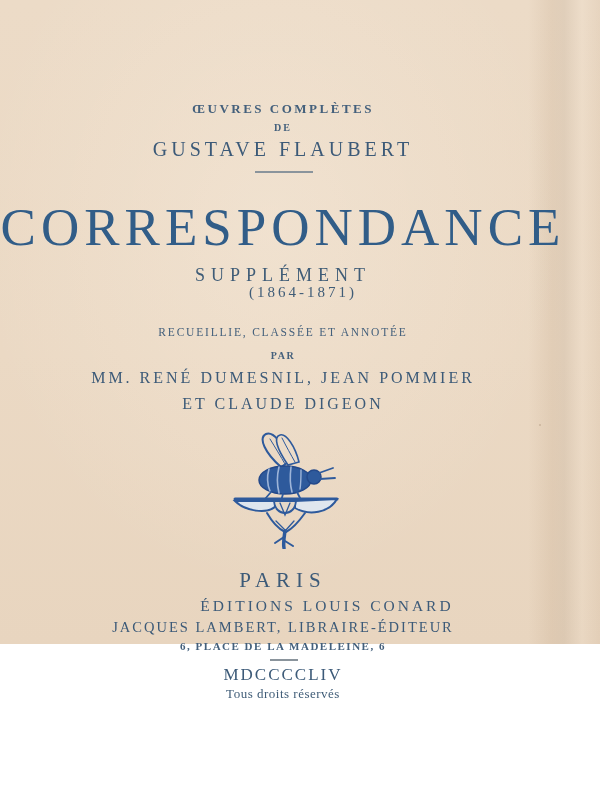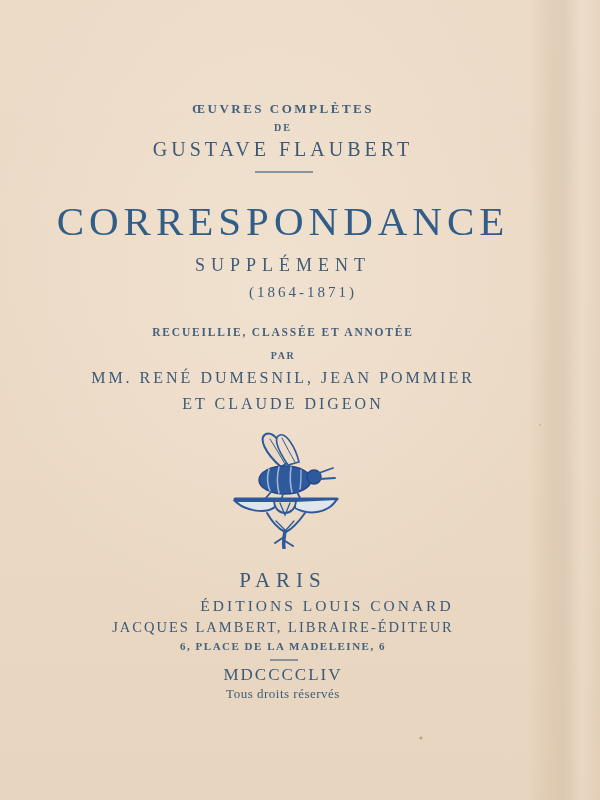--- a/index.html
+++ b/index.html
@@ -1,44 +1,44 @@
 <!DOCTYPE html>
 <html><head>
 <meta charset="utf-8">
 <style>
   html,body{margin:0;padding:0;}
   body{
     width:600px;height:800px;overflow:hidden;
     font-family:"Liberation Serif","DejaVu Serif",serif;
   }
   .page{
-    position:relative;width:600px;height:800px;
+    position:relative;width:600px;height:644px;
     background-color:#ebd9c4;
     background-image:
       radial-gradient(circle 2px at 421px 738px, rgba(110,80,50,.35) 0 1px, transparent 2px),
       radial-gradient(circle 1px at 540px 425px, rgba(110,80,50,.30) 0 .5px, transparent 1px),
       radial-gradient(ellipse 420px 520px at 45% 35%, rgba(255,248,238,.25), transparent 70%),
       linear-gradient(to right, transparent 88%, rgba(140,100,60,.10) 92%, rgba(80,55,30,.08) 94%, rgba(255,250,240,.06) 97%, rgba(140,100,60,.06) 100%),
       linear-gradient(to bottom, #ecdbc7 0%, #ebd9c4 55%, #e8d5bf 100%);
   }
   .line{
     position:absolute;left:0;width:566px;text-align:center;
     color:#3f5c77;white-space:nowrap;
   }
   .rule{
     position:absolute;height:2px;background:#8a949c;border:none;margin:0;
   }
   .series      {top:101px;font-size:13px;letter-spacing:2.5px;font-weight:bold;color:#44607c;}
   .series-de   {top:122px;font-size:10px;letter-spacing:2px;font-weight:bold;color:#44607c;}
   .author      {top:138px;font-size:20px;letter-spacing:4px;color:#3c5a78;}
   .rule1       {top:171px;left:255px;width:58px;}
-  .title       {top:197px;font-size:41px;letter-spacing:5px;color:#315d88;}
-  .subtitle    {top:255px;font-size:18px;letter-spacing:6px;color:#3f5c77;}
+  .title       {top:197px;font-size:53px;letter-spacing:5px;color:#315d88;}
+  .subtitle    {top:265px;font-size:18px;letter-spacing:6px;color:#3f5c77;}
   .daterange   {top:284px;font-size:15px;letter-spacing:3px;color:#3f5c77;margin-left:20px;}
-  .edited      {top:326px;font-size:11.5px;letter-spacing:1.8px;font-weight:bold;color:#44607c;}
+  .edited      {top:326px;font-size:11.5px;letter-spacing:1.8px;font-weight:normal;color:#44607c;}
   .par         {top:350px;font-size:10px;letter-spacing:1.5px;font-weight:bold;color:#44607c;}
   .editors1    {top:369px;font-size:16px;letter-spacing:3px;color:#3c5a78;}
   .editors2    {top:395px;font-size:16px;letter-spacing:3px;color:#3c5a78;}
   .bee-wrap    {position:absolute;top:431px;left:213px;width:140px;height:118px;}
   .city        {top:568px;font-size:21px;letter-spacing:6px;color:#3c5a78;}
   .publisher1  {top:597px;font-size:15.5px;letter-spacing:3px;color:#3c5a78;padding-left:44px;}
   .publisher2  {top:619px;font-size:14.5px;letter-spacing:2px;color:#3c5a78;}
   .address     {top:640px;font-size:11px;letter-spacing:1.5px;font-weight:bold;color:#44607c;}
   .rule2       {top:659px;left:270px;width:28px;height:1.5px;}
   .year        {top:665px;font-size:17px;letter-spacing:2px;color:#3c5a78;}

